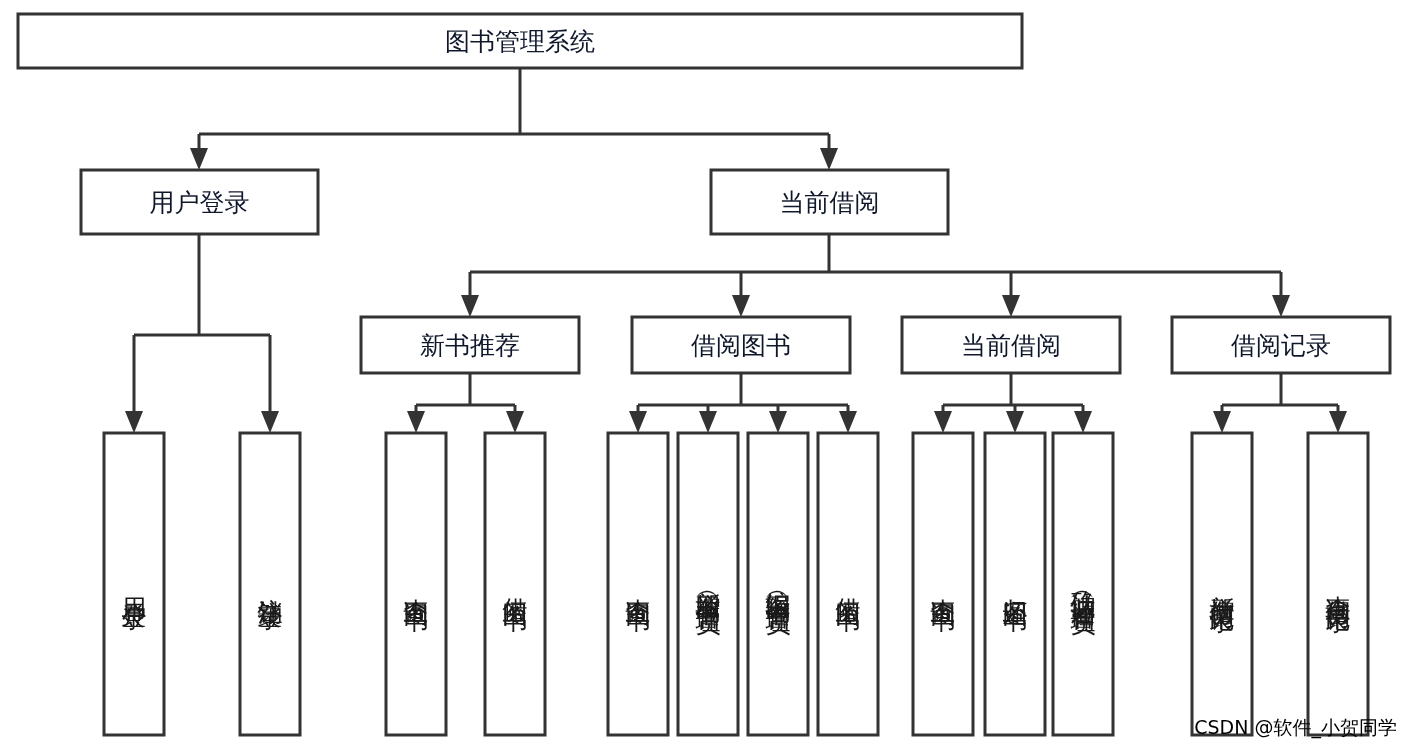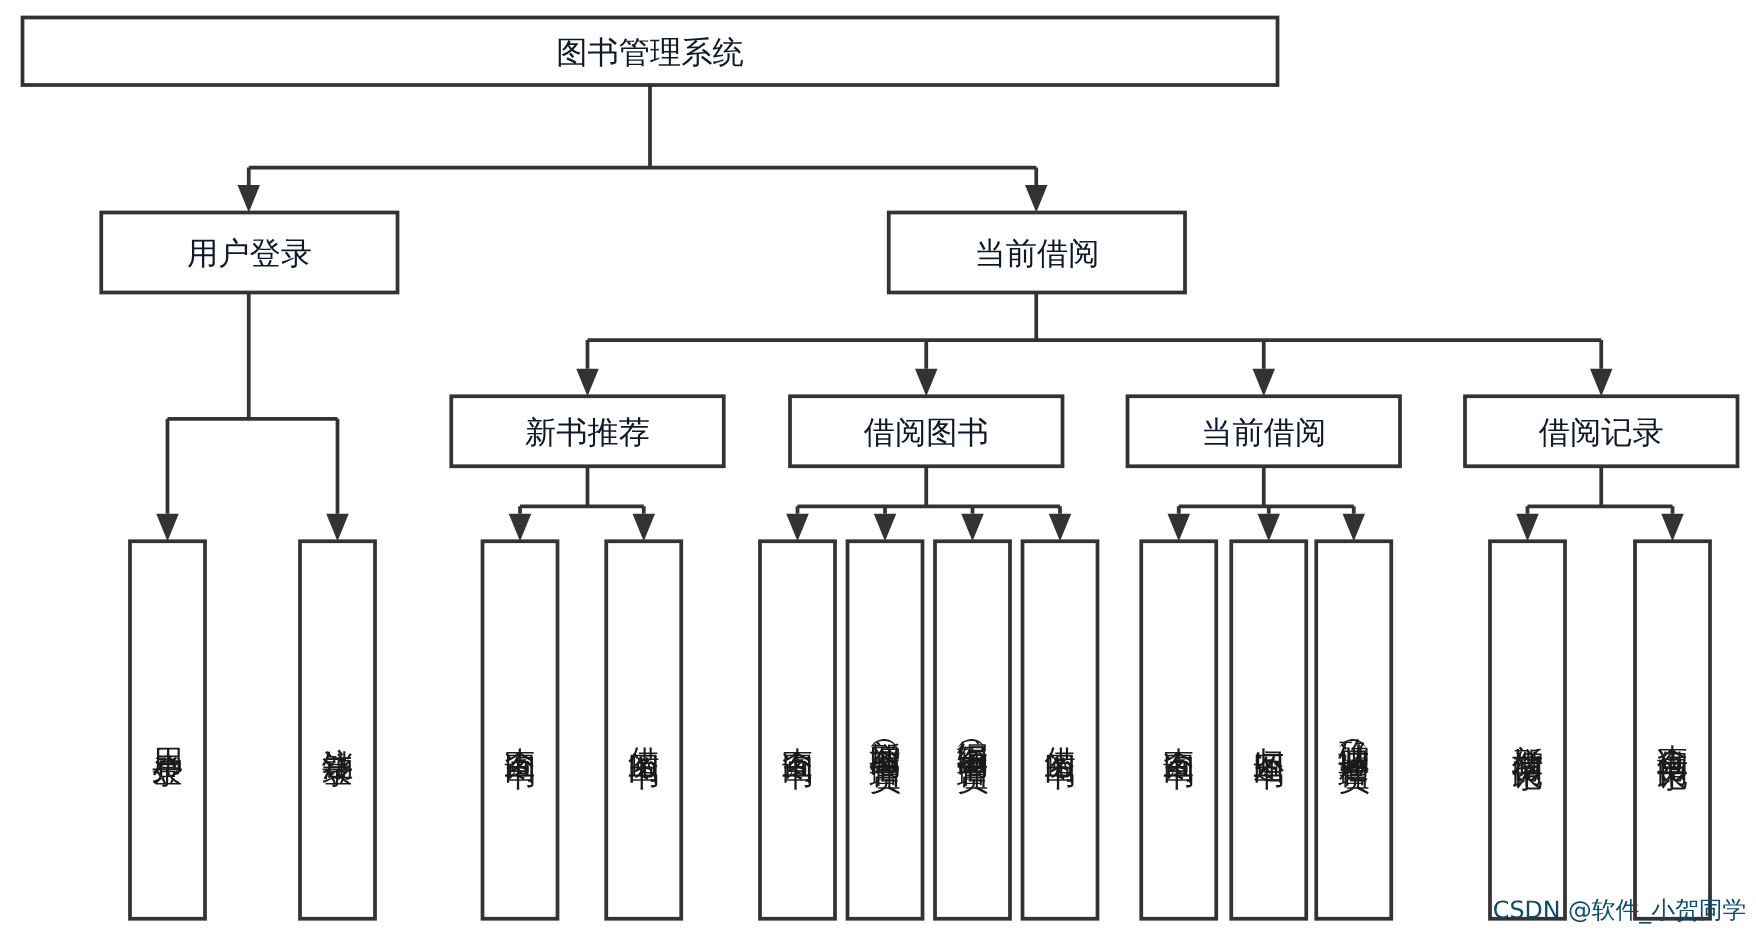--- a/index.html
+++ b/index.html
@@ -70,21 +70,21 @@
     font-size: 25px;
     color: #0f172a;
     white-space: nowrap;
   }
   #watermark {
     position: absolute;
     right: 8px;
     bottom: 6px;
     font-family: "DejaVu Sans", "Liberation Sans", sans-serif;
     font-size: 19px;
-    color: #0c4a6e;
+    color: #000000;
     white-space: nowrap;
     pointer-events: none;
   }
 </style>
 </head>
 <body>
 
 <div id="diagram-root">
   <svg class="diagram-canvas" viewBox="0 0 1405 747">
     <g id="connectors-layer">

